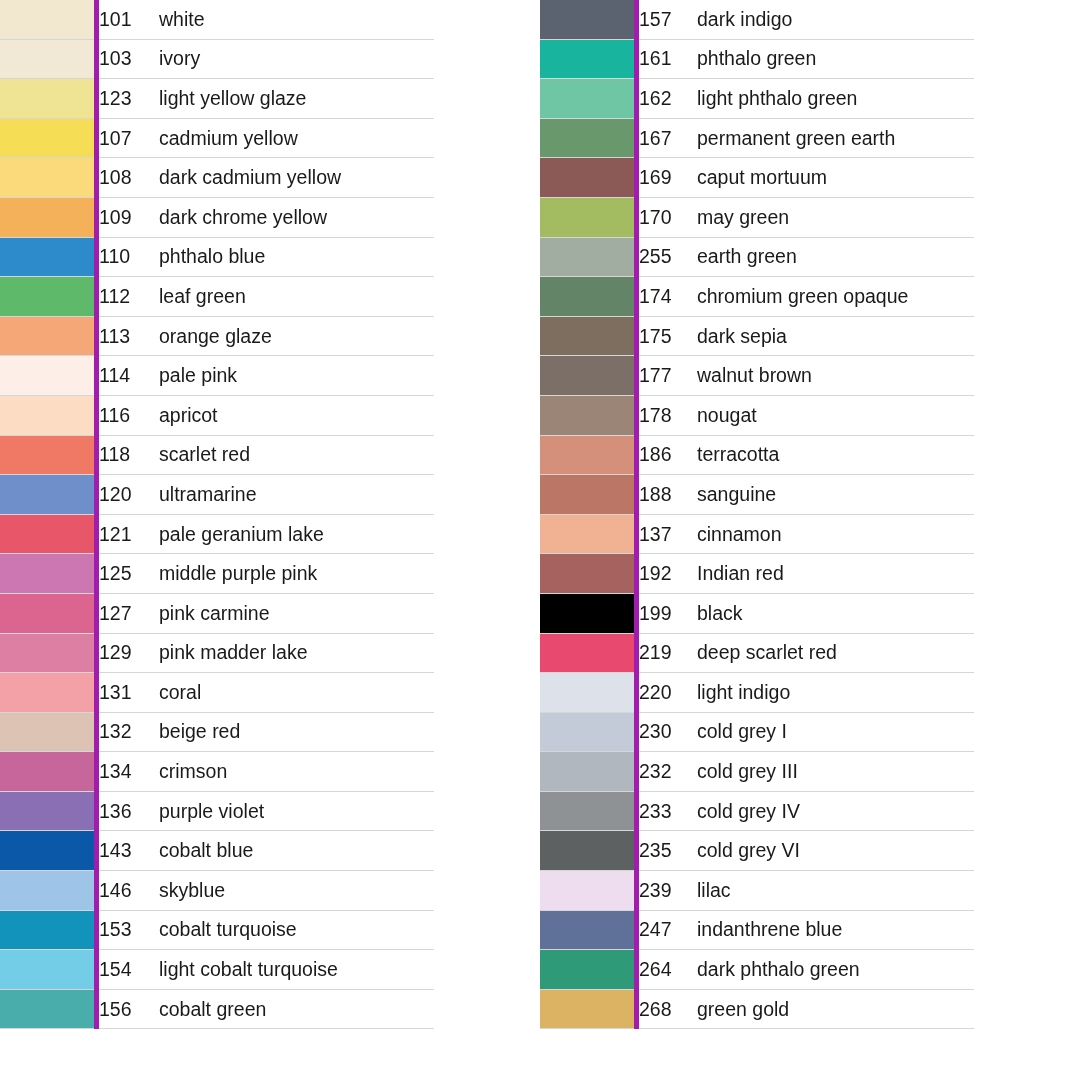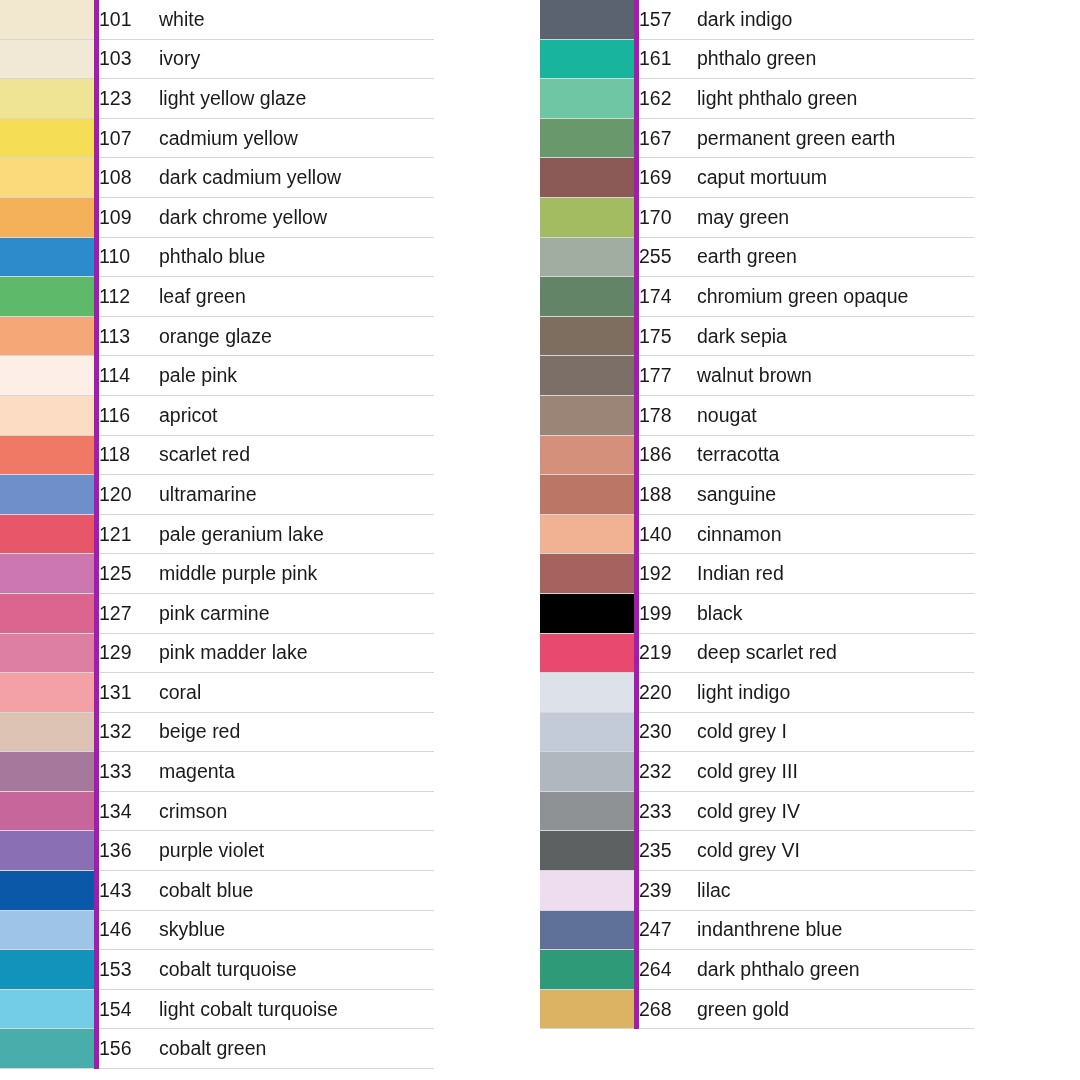--- a/index.html
+++ b/index.html
@@ -207,27 +207,20 @@
           </tr>
           <tr>
             <td class="swatch">
               <span class="swatch-fill" style="background: rgb(221, 195, 179);"></span>
             </td>
             <td class="code">132</td>
             <td class="name">beige red</td>
           </tr>
           <tr>
             <td class="swatch">
-              <span class="swatch-fill" style="background: rgb(166, 120, 155);"></span>
-            </td>
-            <td class="code">133</td>
-            <td class="name">magenta</td>
-          </tr>
-          <tr>
-            <td class="swatch">
               <span class="swatch-fill" style="background: rgb(198, 102, 154);"></span>
             </td>
             <td class="code">134</td>
             <td class="name">crimson</td>
           </tr>
           <tr>
             <td class="swatch">
               <span class="swatch-fill" style="background: rgb(139, 111, 180);"></span>
             </td>
             <td class="code">136</td>
@@ -362,21 +355,21 @@
             <td class="swatch">
               <span class="swatch-fill" style="background: rgb(187, 118, 101);"></span>
             </td>
             <td class="code">188</td>
             <td class="name">sanguine</td>
           </tr>
           <tr>
             <td class="swatch">
               <span class="swatch-fill" style="background: rgb(240, 178, 147);"></span>
             </td>
-            <td class="code">140</td>
+            <td class="code">137</td>
             <td class="name">cinnamon</td>
           </tr>
           <tr>
             <td class="swatch">
               <span class="swatch-fill" style="background: rgb(166, 98, 95);"></span>
             </td>
             <td class="code">192</td>
             <td class="name">Indian red</td>
           </tr>
           <tr>

